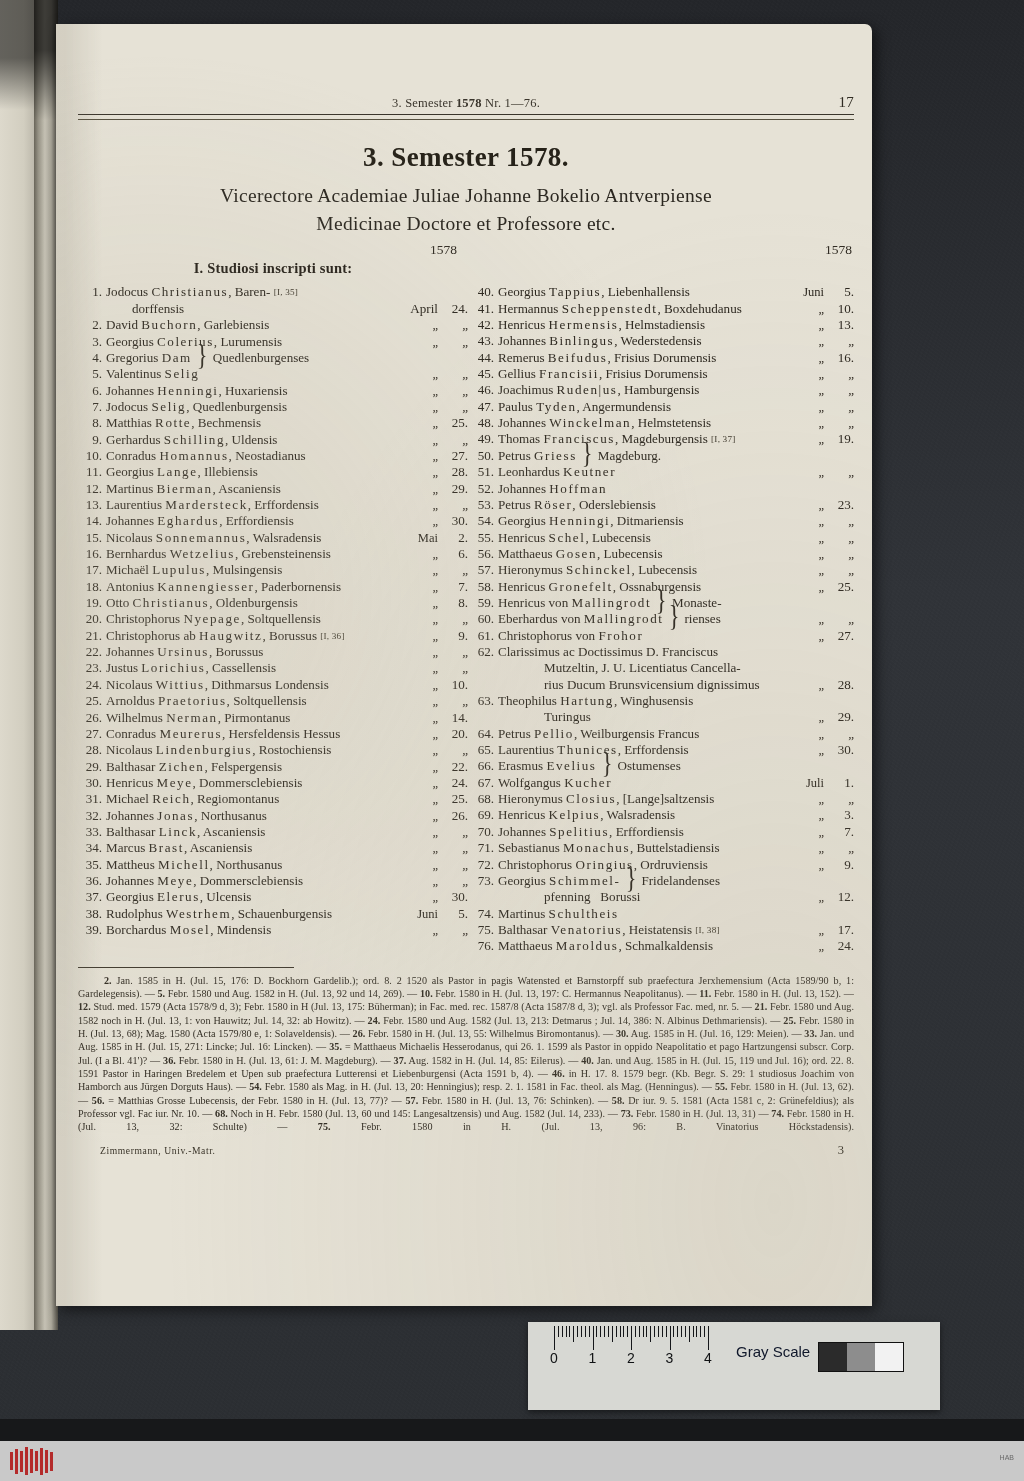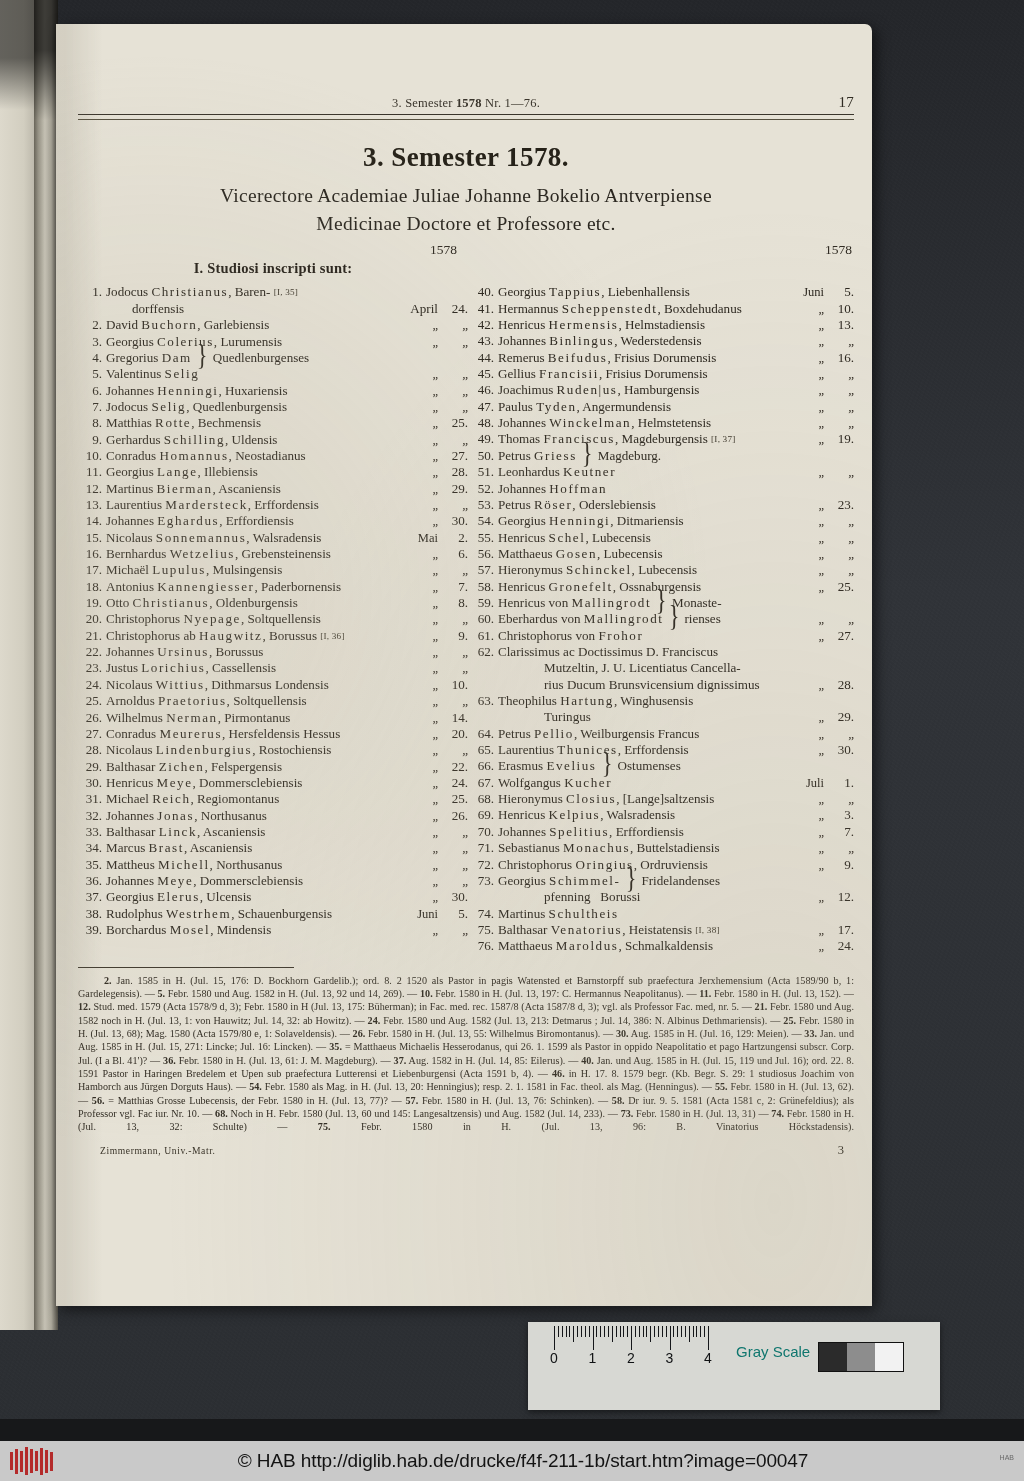--- a/index.html
+++ b/index.html
@@ -176,21 +176,21 @@
   #ruler-ticks{position:relative;height:24px;}
   #ruler-ticks i{
     position:absolute;top:0;width:1px;background:#15171a;display:block;
   }
   #ruler-nums{
     position:relative;height:20px;font-family:"Liberation Sans",sans-serif;
     font-size:14px;color:#101214;
   }
   #ruler-nums span{position:absolute;top:0;transform:translateX(-50%);}
   #grayscale-label{
-    font-family:"Liberation Sans",sans-serif;font-size:15px;color:#0f766e;
+    font-family:"Liberation Sans",sans-serif;font-size:15px;color:#0f172a;
     padding-top:17px;white-space:nowrap;
   }
   #grayscale-patch{
     margin-top:16px;width:84px;height:28px;border:1px solid #111;
     display:flex;
   }
   #grayscale-patch i{display:block;height:100%;flex:1 1 33.33%;}
   
   #footer-bar{
     position:absolute;left:0;bottom:0;width:1024px;height:40px;
@@ -831,15 +831,14 @@
       <i style="height:18px;background:#b42b2b;"></i>
       <i style="height:25px;background:#b42b2b;"></i>
       <i style="height:21px;background:#b42b2b;"></i>
       <i style="height:28px;background:#b42b2b;"></i>
       <i style="height:24px;background:#b42b2b;"></i>
       <i style="height:20px;background:#b42b2b;"></i>
       <i style="height:27px;background:#b42b2b;"></i>
       <i style="height:23px;background:#b42b2b;"></i>
       <i style="height:19px;background:#b42b2b;"></i>
     </div>
-  <div id="footer-url">© HAB http://diglib.hab.de/drucke/f4f-211-1b/start.htm?image=00047</div>
   <div id="footer-corner">HAB</div>
 </div>
 
 </body></html>

